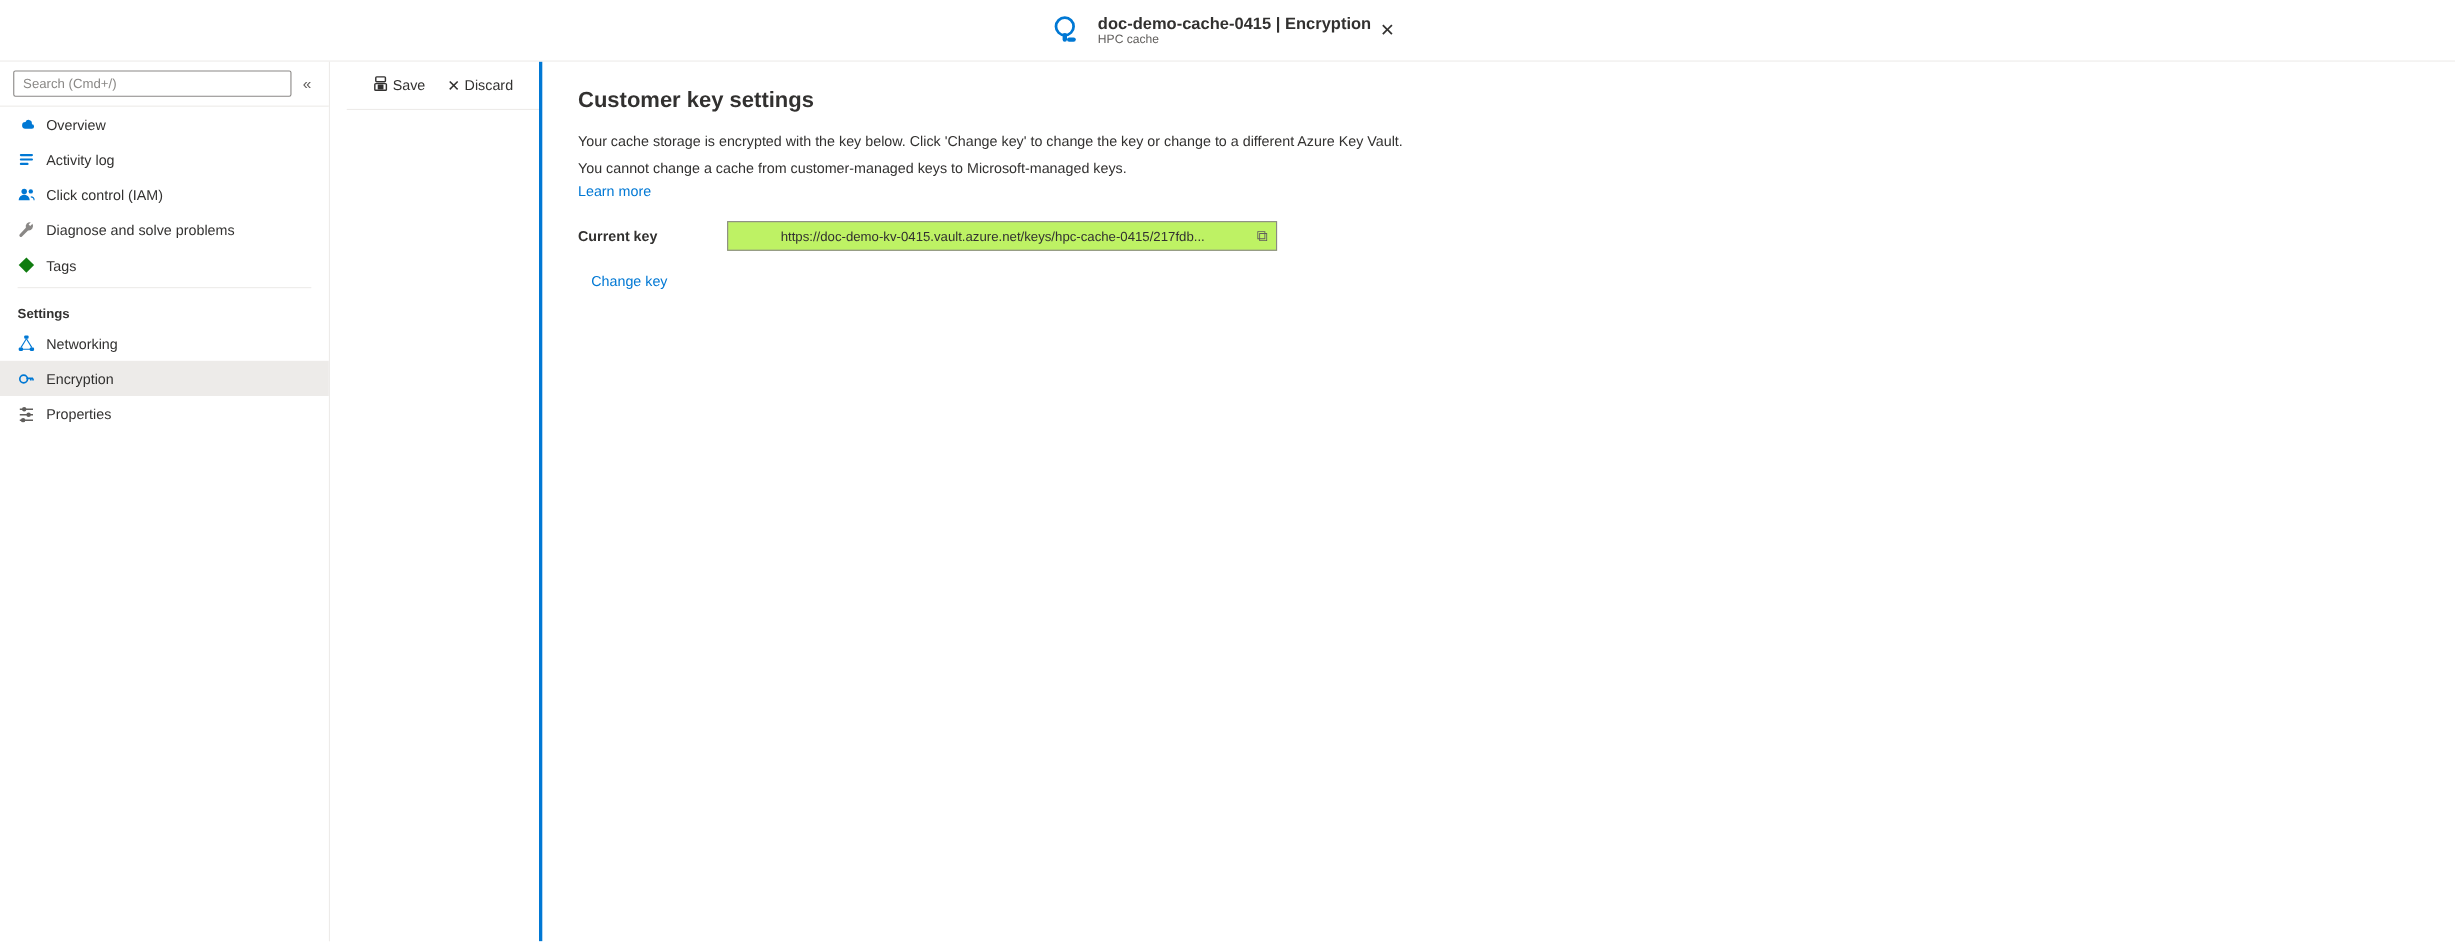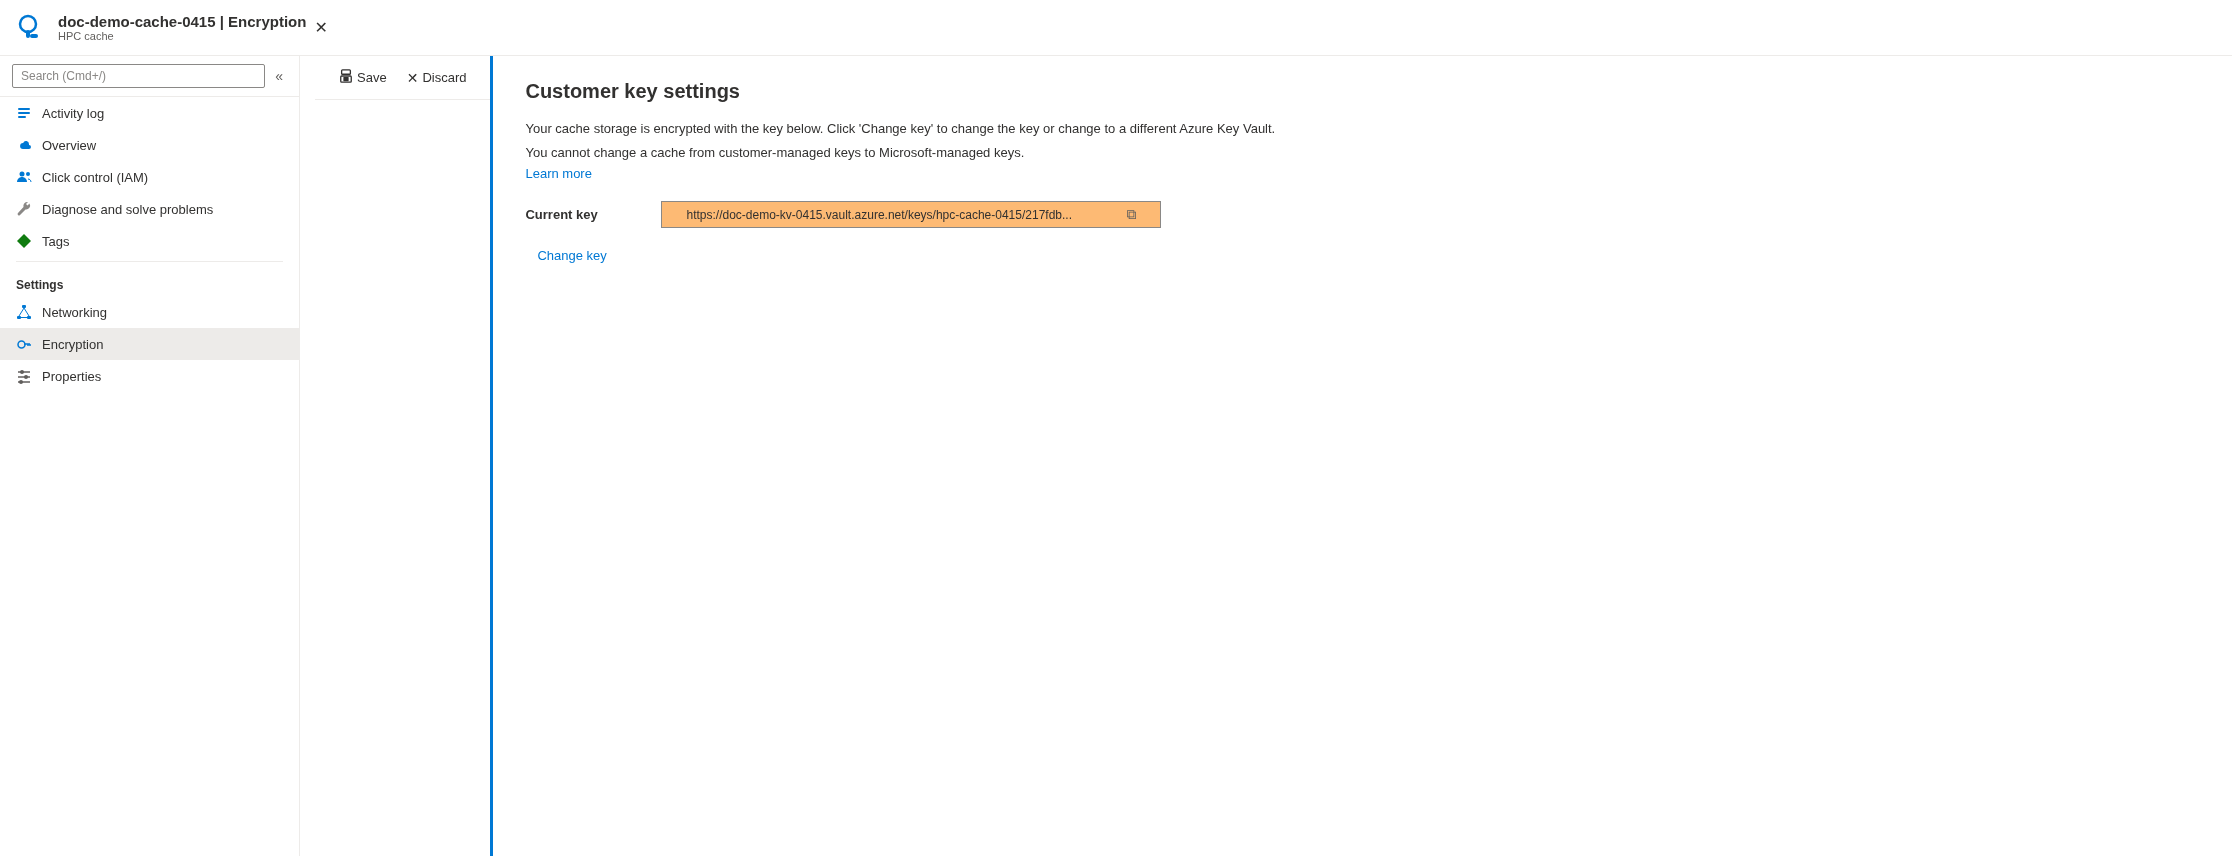--- a/index.html
+++ b/index.html
@@ -1,20 +1,20 @@
 <!DOCTYPE html>
 <html><head>
   <meta charset="utf-8">
   <style>
     * { box-sizing: border-box; margin: 0; padding: 0; }
     body { font-family: 'Segoe UI', Arial, sans-serif; font-size: 13px; background: #fff; color: #323130; overflow: hidden; }
 
     
     .title-bar {
-      display: flex; align-items: center; justify-content: flex-start;
+      display: flex; align-items: center; justify-content: center;
       padding: 8px 16px; border-bottom: 1px solid #edebe9; height: 56px;
     }
     .title-bar-left { display: flex; align-items: center; gap: 10px; }
     .title-bar-icon { width: 32px; height: 32px; }
     .title-bar-text h1 { font-size: 15px; font-weight: 600; color: #323130; }
     .title-bar-text p { font-size: 11px; color: #605e5c; }
     .close-btn { background: none; border: none; cursor: pointer; font-size: 16px; color: #323130; padding: 4px 8px; }
 
     
     .app-layout { display: flex; height: calc(100vh - 56px); gap: 15px; }
@@ -39,21 +39,21 @@
     .toolbar-btn { display: flex; align-items: center; gap: 4px; background: none; border: none; cursor: pointer; padding: 4px 8px; font-size: 13px; color: #323130; }
     .toolbar-btn .icon { font-size: 14px; }
 
     .content-area { flex: 1; padding: 24px 32px; overflow-y: auto; border-left: 3px solid #0078d4; }
     .content-title { font-size: 20px; font-weight: 600; color: #323130; margin-bottom: 16px; }
     .content-description { font-size: 13px; color: #323130; line-height: 1.5; margin-bottom: 4px; }
     .learn-more-link { color: #0078d4; text-decoration: none; font-size: 13px; }
 
     .key-section { display: flex; align-items: center; gap: 16px; margin-top: 20px; margin-bottom: 16px; }
     .key-label { font-size: 13px; font-weight: 700; color: #323130; min-width: 120px; }
-    .key-value-box { display: flex; align-items: center; border: 1px solid #8a8886; padding: 4px 24px; font-size: 12px; color: #323130; min-width: 500px; gap: 8px; background: #fdba74; }
+    .key-value-box { display: flex; align-items: center; border: 1px solid #8a8886; padding: 4px 8px; font-size: 12px; color: #323130; min-width: 500px; gap: 8px; background: #bef264; text-align: center; }
     .key-value-text { flex: 1; color: #323130; }
     .copy-icon { cursor: pointer; color: #605e5c; font-size: 14px; }
 
     .change-key-link { color: #0078d4; text-decoration: none; font-size: 13px; cursor: pointer; display: inline-block; margin-top: 4px; margin-left: 12px; }
 
     
     .icon-overview { color: #0078d4; }
     .icon-activity { color: #0078d4; }
     .icon-access { color: #0078d4; }
     .icon-networking { color: #0078d4; }
@@ -89,37 +89,37 @@
 
 <div class="app-layout">
 
   <div class="sidebar">
     <div class="sidebar-search">
       <input type="text" placeholder="Search (Cmd+/)" style="">
       <button class="collapse-btn">«</button>
     </div>
 
     <div class="sidebar-item">
+      <span class="item-icon icon-overview">
+        <svg class="svg-icon" viewBox="0 0 16 16" fill="#0078d4">
+            <path d="M13 7a3 3 0 00-5.83-1A3 3 0 007 12H13a2 2 0 000-4z"></path>
+          </svg>
+      </span>
+      <span>Overview</span>
+    </div>
+
+    <div class="sidebar-item">
       <span class="item-icon icon-activity">
         <svg class="svg-icon" viewBox="0 0 16 16" fill="#0078d4">
             <rect x="2" y="3" width="12" height="2" rx="1"></rect>
             <rect x="2" y="7" width="12" height="2" rx="1"></rect>
             <rect x="2" y="11" width="8" height="2" rx="1"></rect>
           </svg>
       </span>
       <span>Activity log</span>
-    </div>
-
-    <div class="sidebar-item">
-      <span class="item-icon icon-overview">
-        <svg class="svg-icon" viewBox="0 0 16 16" fill="#0078d4">
-            <path d="M13 7a3 3 0 00-5.83-1A3 3 0 007 12H13a2 2 0 000-4z"></path>
-          </svg>
-      </span>
-      <span>Overview</span>
     </div>
 
     <div class="sidebar-item">
       <span class="item-icon icon-access">
         <svg class="svg-icon" viewBox="0 0 16 16" fill="#0078d4">
             <circle cx="6" cy="5" r="2.5"></circle>
             <path d="M1 13c0-2.76 2.24-5 5-5s5 2.24 5 5"></path>
             <circle cx="12" cy="5" r="2"></circle>
             <path d="M12 10c1.66 0 3 1.34 3 3" stroke="#0078d4" stroke-width="1" fill="none"></path>
           </svg>

